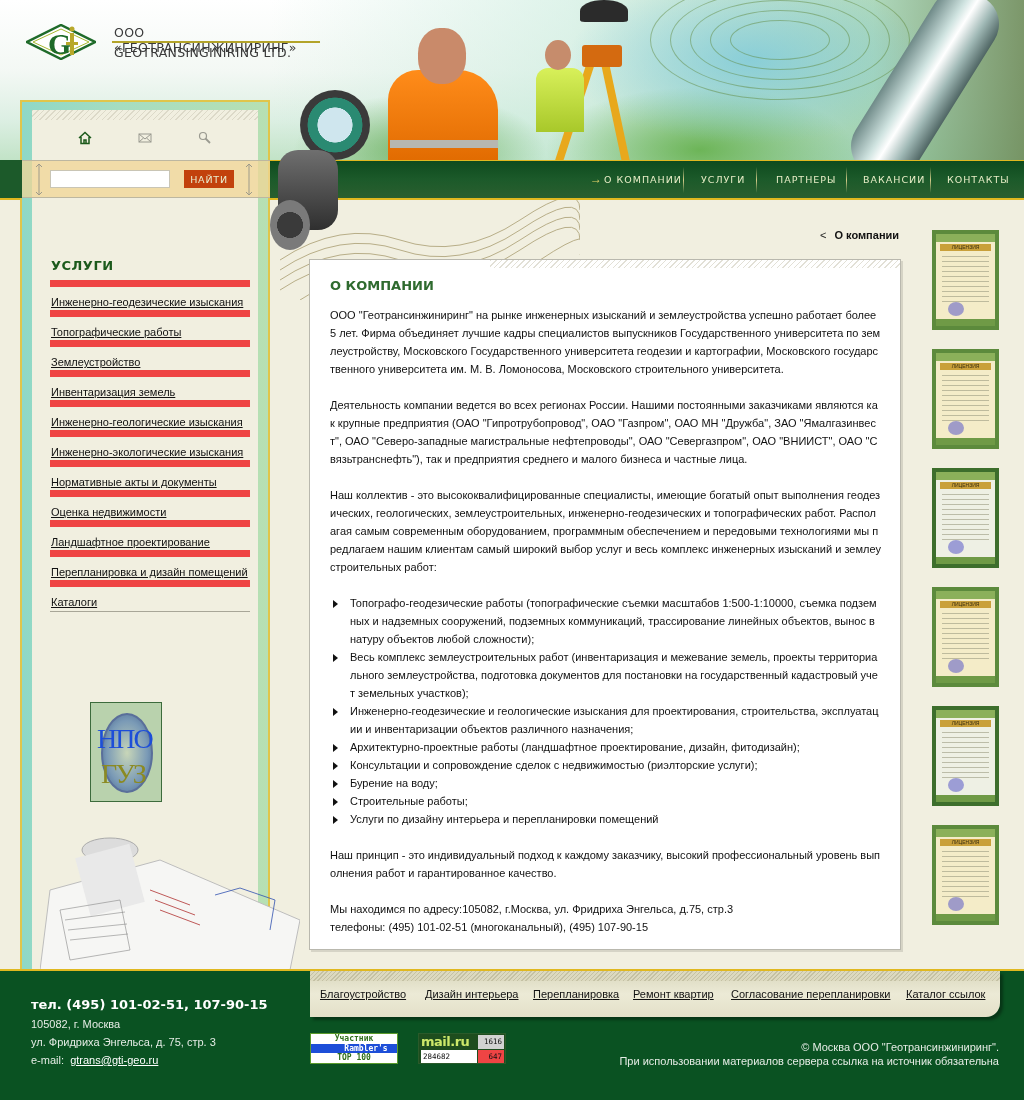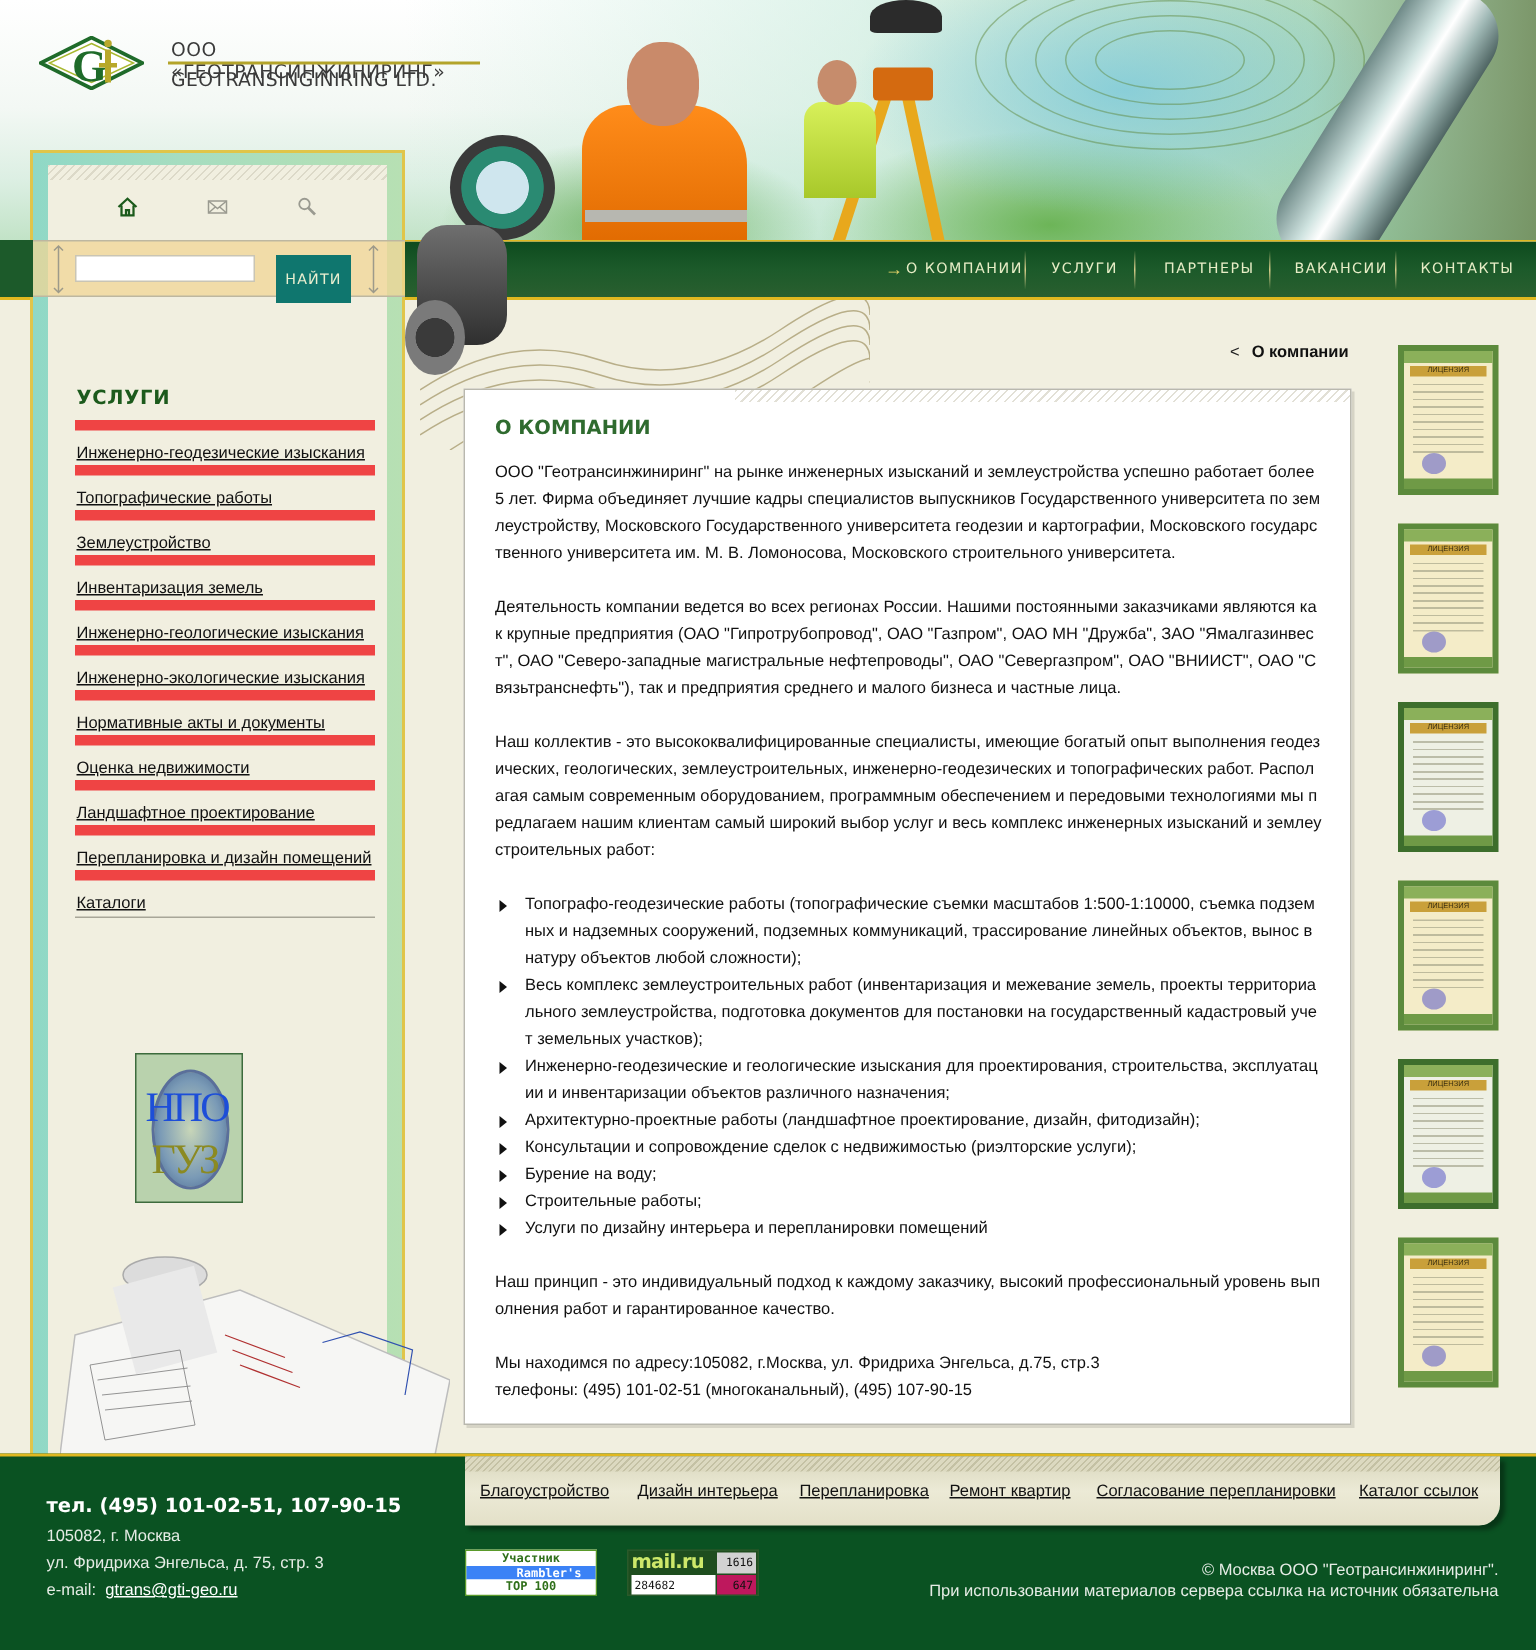--- a/index.html
+++ b/index.html
@@ -113,22 +113,22 @@
     position: absolute; left: 0px; top: 160px; width: 22px; height: 38px;
     background: #1c5a2a;
   }
   .dbl-arrow { position: absolute; top: 163px; width: 8px; height: 33px; }
   #search-input {
     position: absolute; left: 50px; top: 170px; width: 120px; height: 18px;
     border: 1px solid #c9c5b5; background: #fff; font-size: 11px; padding: 0 3px;
     font-family: "Liberation Sans", sans-serif;
   }
   #search-button {
-    position: absolute; left: 184px; top: 170px; width: 50px; height: 32px;
-    background: #0f766e; color: #e9eecf; border: none; font-size: 9.5px; letter-spacing: 0.8px;
+    position: absolute; left: 184px; top: 170px; width: 50px; height: 18px;
+    background: #c2410c; color: #e9eecf; border: none; font-size: 9.5px; letter-spacing: 0.8px;
     font-family: "DejaVu Sans", sans-serif; cursor: pointer;
   }
 
   #services-title {
     position: absolute; left: 51px; top: 258px; font-size: 13px; font-weight: bold; color: #1c5a1c;
     font-family: "DejaVu Sans", sans-serif; letter-spacing: 0.5px;
   }
   #services-list { position: absolute; left: 50px; top: 280px; width: 200px; list-style: none; }
   #services-list li {
     height: 30px; border-top: 7px solid #ef4444; position: relative;
@@ -239,40 +239,40 @@
   }
   .footer-line { position: absolute; left: 31px; font-size: 11px; color: #e5ece5; }
   #footer-email-link { color: #fff; text-decoration: underline; }
 
   #rambler-badge {
     position: absolute; left: 310px; top: 1033px; width: 88px; height: 31px;
     border: 1px solid #5a9a2a; background: #fff; font-family: "DejaVu Sans Mono", monospace;
     font-size: 8px; font-weight: bold; text-align: center; line-height: 9.5px;
   }
   #rambler-badge .r1 { color: #2f6f1a; background: #fff; }
-  #rambler-badge .r2 { color: #fff; background: #3b82f6; padding-left: 24px; }
+  #rambler-badge .r2 { color: #fff; background: #1d4ed8; padding-left: 24px; }
   #rambler-badge .r3 { color: #2f6f1a; background: #fff; }
   #mailru-badge {
     position: absolute; left: 418px; top: 1033px; width: 88px; height: 31px;
     border: 1px solid #2a5a2a; background: #1e4d1e; font-family: "DejaVu Sans Mono", monospace;
   }
   #mailru-logo {
     position: absolute; left: 2px; top: 1px; width: 58px; height: 14px; font-size: 13px; font-weight: bold;
     color: #cde86a; font-family: "DejaVu Sans", sans-serif; letter-spacing: -0.5px; line-height: 14px;
   }
   #mailru-count1 {
     position: absolute; right: 1px; top: 1px; width: 26px; height: 14px; background: #d2d2d2; font-size: 7.5px;
     text-align: right; padding-right: 2px; line-height: 14px; color: #111;
   }
   #mailru-count2 {
     position: absolute; left: 2px; top: 16px; width: 56px; height: 13px; background: #fff; font-size: 7.5px;
     line-height: 13px; padding-left: 2px; color: #111;
   }
   #mailru-count3 {
-    position: absolute; right: 1px; top: 16px; width: 26px; height: 13px; background: #be185d; font-size: 7.5px;
+    position: absolute; right: 1px; top: 16px; width: 26px; height: 13px; background: #ef4444; font-size: 7.5px;
     line-height: 13px; text-align: right; padding-right: 2px; color: #111;
   }
   #copyright {
     position: absolute; right: 25px; top: 1040px; text-align: right; font-size: 11px; color: #e5ece5; line-height: 14px;
   }
 </style>
 </head>
 <body>
 
 <div id="header">

